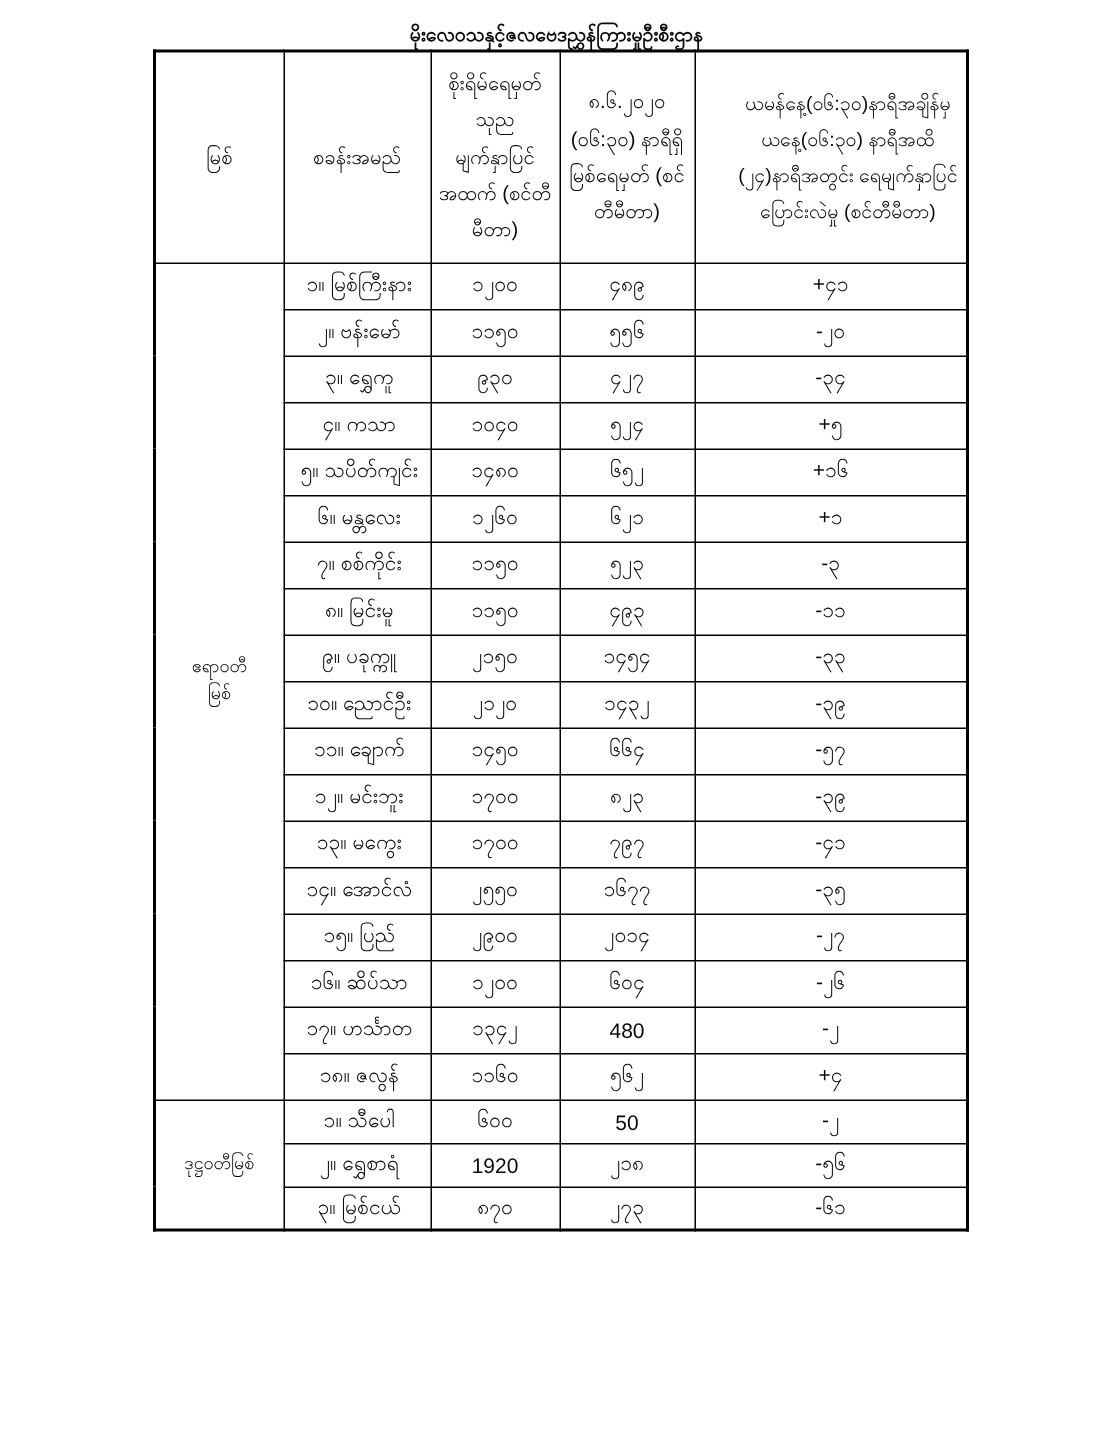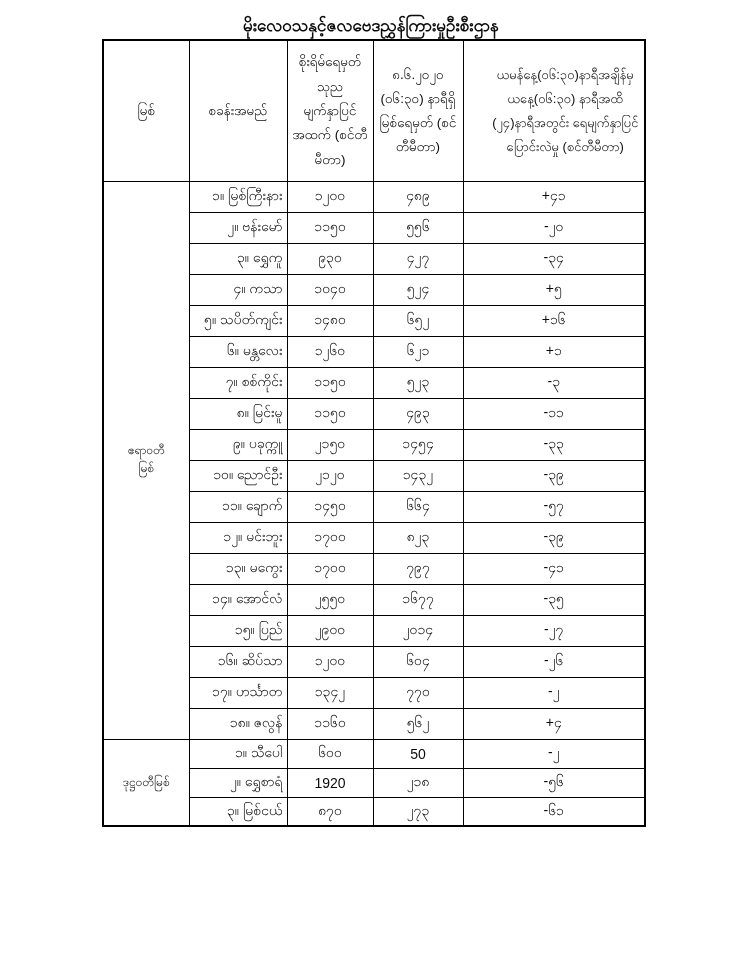--- a/index.html
+++ b/index.html
@@ -7,21 +7,21 @@
     margin: 0; padding: 0;
     width: 742px; height: 960px;
     background: #ffffff;
     color: #0a0a0a;
     font-family: "Liberation Sans", sans-serif;
   }
   .page { width: 742px; height: 960px; overflow: hidden; }
 
   .title-line1 {
     text-align: center;
-    font-size: 17px;
+    font-size: 13px;
     font-weight: bold;
     margin-top: 13px;
     line-height: 1.55;
   }
   .title-line2 {
     text-align: center;
     font-size: 17px;
     font-weight: bold;
     line-height: 1.55;
   }
@@ -59,21 +59,21 @@
   .river-table tr.group-0 { height: 31px; }
   .river-table tr.group-1 { height: 29px; }
 
   td.river-cell {
     text-align: center;
     vertical-align: middle;
     font-size: 12px;
     padding: 0 16px;
   }
   td.station-cell {
-    text-align: right;
+    text-align: center;
     vertical-align: middle;
     font-size: 14px;
     padding: 0 4px 0 7px;
     white-space: nowrap;
   }
   td.num-cell {
     text-align: center;
     vertical-align: middle;
     font-size: 14px;
     padding: 0 2px;
@@ -206,21 +206,21 @@
         </tr>
         <tr class="group-0">
           <td class="station-cell">၁၆။ ဆိပ်သာ</td>
           <td class="num-cell">၁၂၀၀</td>
           <td class="num-cell">၆၀၄</td>
           <td class="num-cell">-၂၆</td>
         </tr>
         <tr class="group-0">
           <td class="station-cell">၁၇။ ဟင်္သာတ</td>
           <td class="num-cell">၁၃၄၂</td>
-          <td class="num-cell">၇၇၀</td>
+          <td class="num-cell">480</td>
           <td class="num-cell">-၂</td>
         </tr>
         <tr class="group-0">
           <td class="station-cell">၁၈။ ဇလွန်</td>
           <td class="num-cell">၁၁၆၀</td>
           <td class="num-cell">၅၆၂</td>
           <td class="num-cell">+၄</td>
         </tr>
         <tr class="group-1">
           <td rowspan="3" class="river-cell">ဒုဋ္ဌဝတီမြစ်</td>

